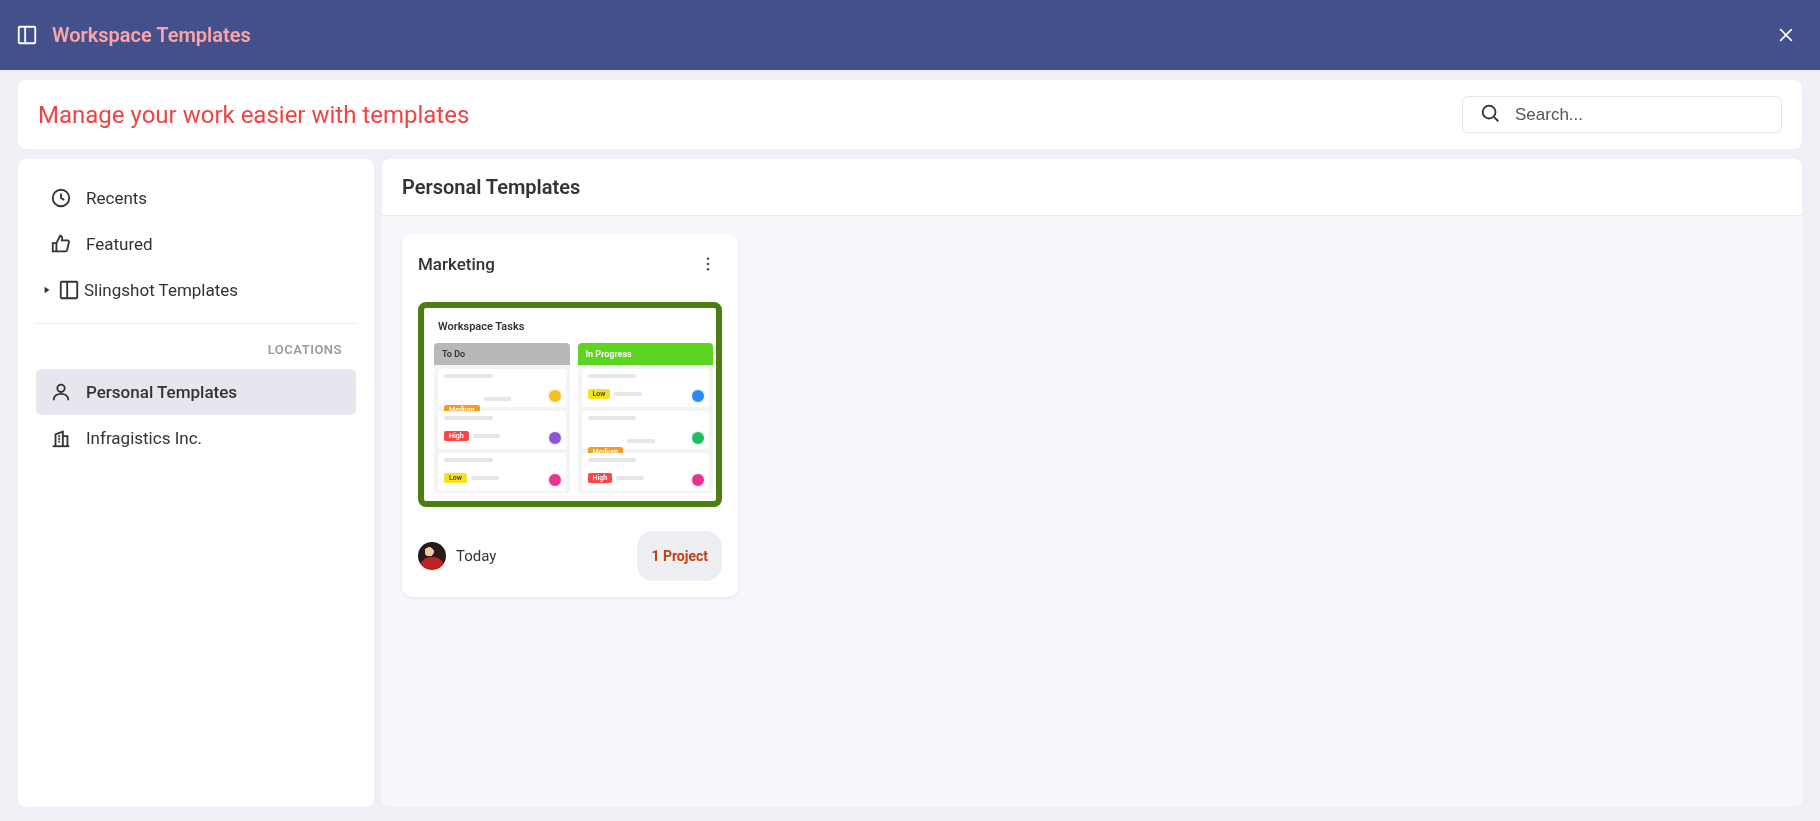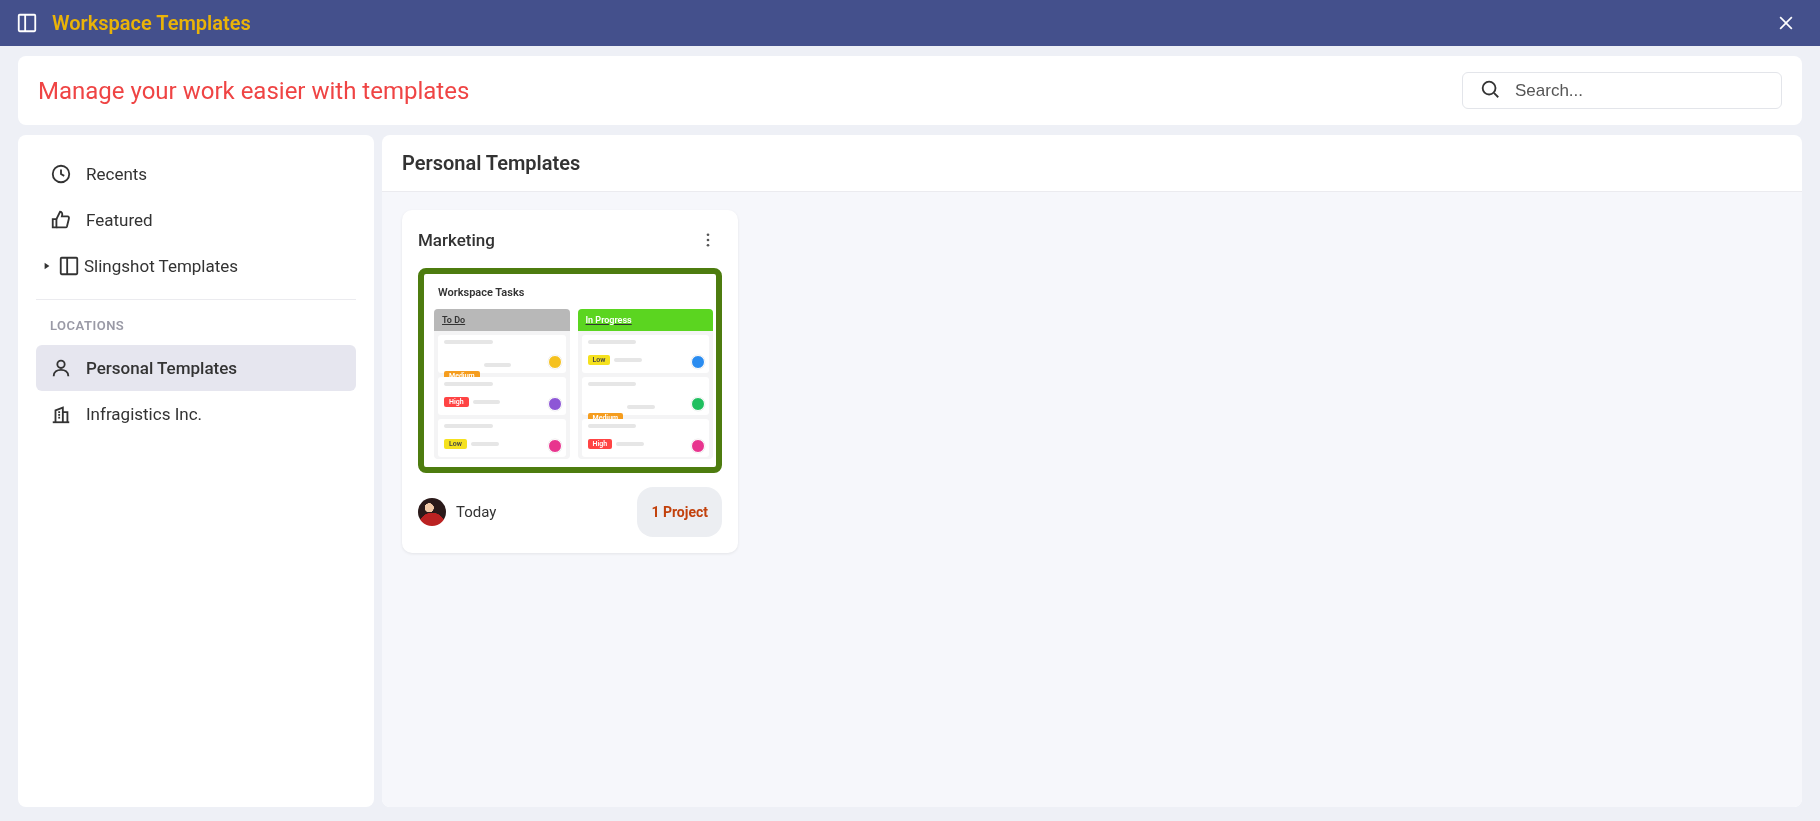--- a/index.html
+++ b/index.html
@@ -9,23 +9,23 @@
   .root {
     display: flex;
     flex-direction: column;
     width: 100%;
     height: 100%;
     background: #eef0f6;
   }
 
   
   .titlebar {
-    height: 46px;
+    height: 70px;
     background: #44508c;
-    color: #eab308;
+    color: #fca5a5;
     display: flex;
     align-items: center;
     padding: 0 16px;
   }
   .titlebar .app-icon {
     width: 22px; height: 22px;
     margin-right: 14px;
     display: inline-flex;
     align-items: center;
     justify-content: center;
@@ -124,20 +124,21 @@
     border: none;
     border-top: 1px solid #ebebef;
     margin: 10px 0 14px 0;
   }
   .side-label {
     font-size: 13px;
     letter-spacing: 0.5px;
     color: #9a9aa6;
     font-weight: 600;
     padding: 4px 14px 12px 14px;
+    text-align: right;
   }
 
   .main {
     flex: 1;
     background: #fff;
     border-radius: 8px;
     display: flex;
     flex-direction: column;
     min-width: 0;
   }
@@ -160,21 +161,21 @@
 
   
   .template-card {
     width: 336px;
     background: #fff;
     border-radius: 10px;
     box-shadow: 0 1px 3px rgba(0,0,0,0.08);
     padding: 16px;
     display: flex;
     flex-direction: column;
-    gap: 14px;
+    gap: 24px;
   }
   .card-head {
     display: flex;
     align-items: center;
   }
   .card-head .card-title {
     font-size: 17px;
     font-weight: 500;
     color: #333;
   }
@@ -199,21 +200,20 @@
   .card-preview .pv-title {
     font-size: 11px;
     font-weight: 600;
     color: #333;
     margin-bottom: 10px;
     padding-left: 4px;
   }
   .board {
     display: flex;
     gap: 8px;
-    text-decoration: underline;
   }
   .col {
     flex: 1;
     background: #f4f4f5;
     border-radius: 4px;
     overflow: hidden;
   }
   .col-head {
     height: 22px;
     display: flex;

